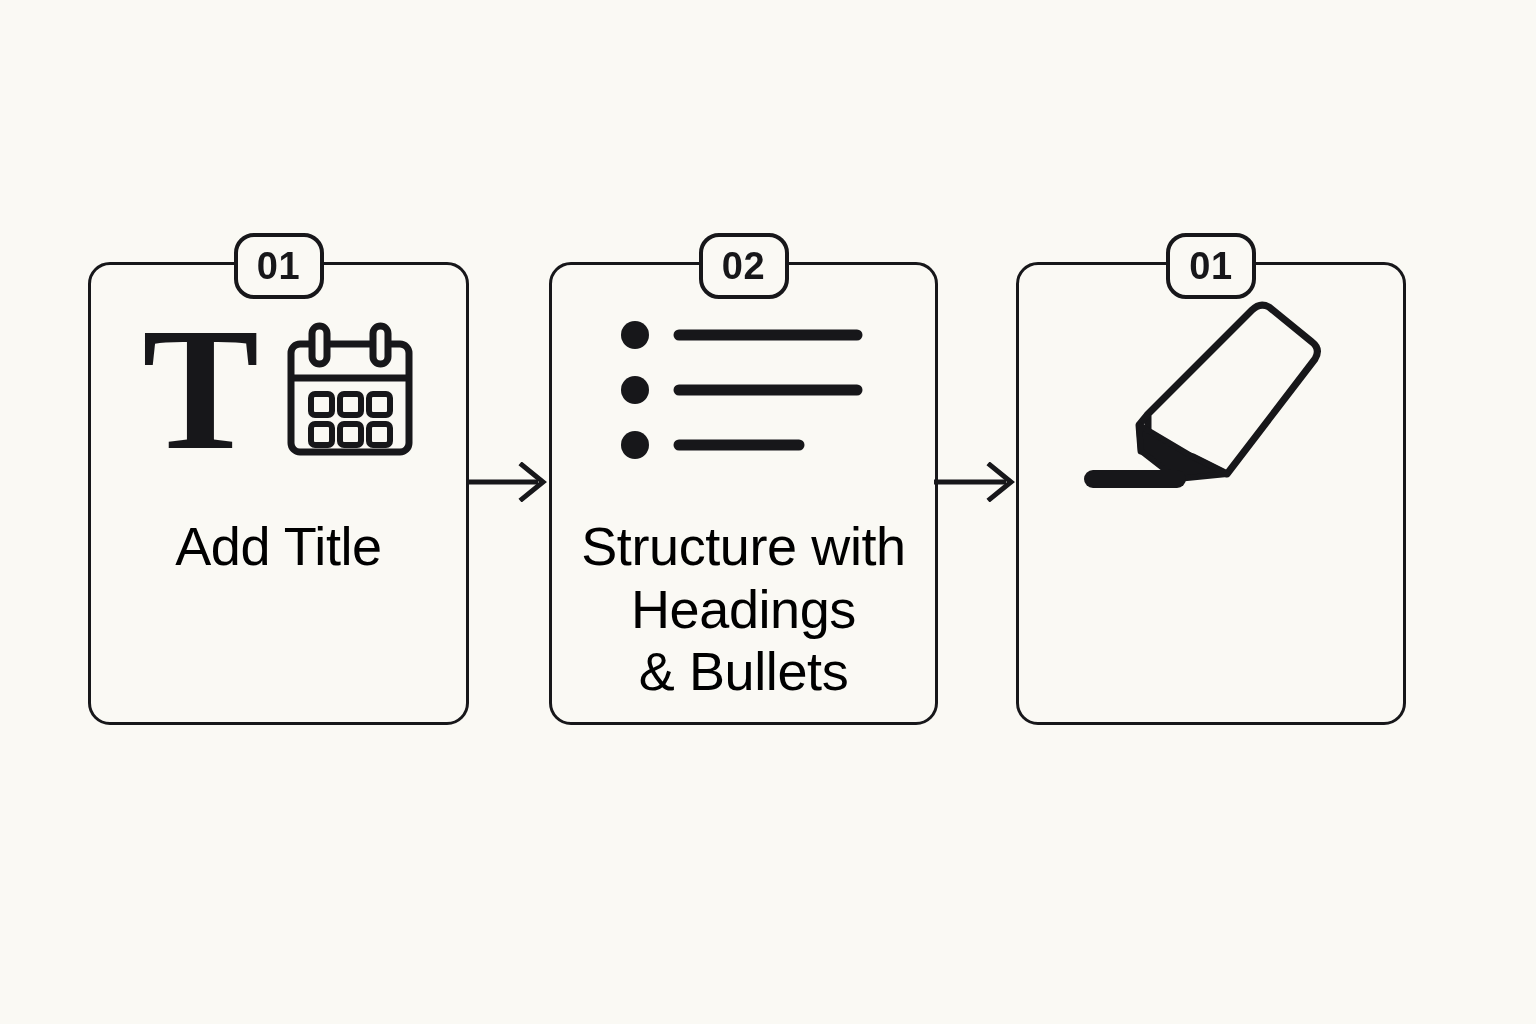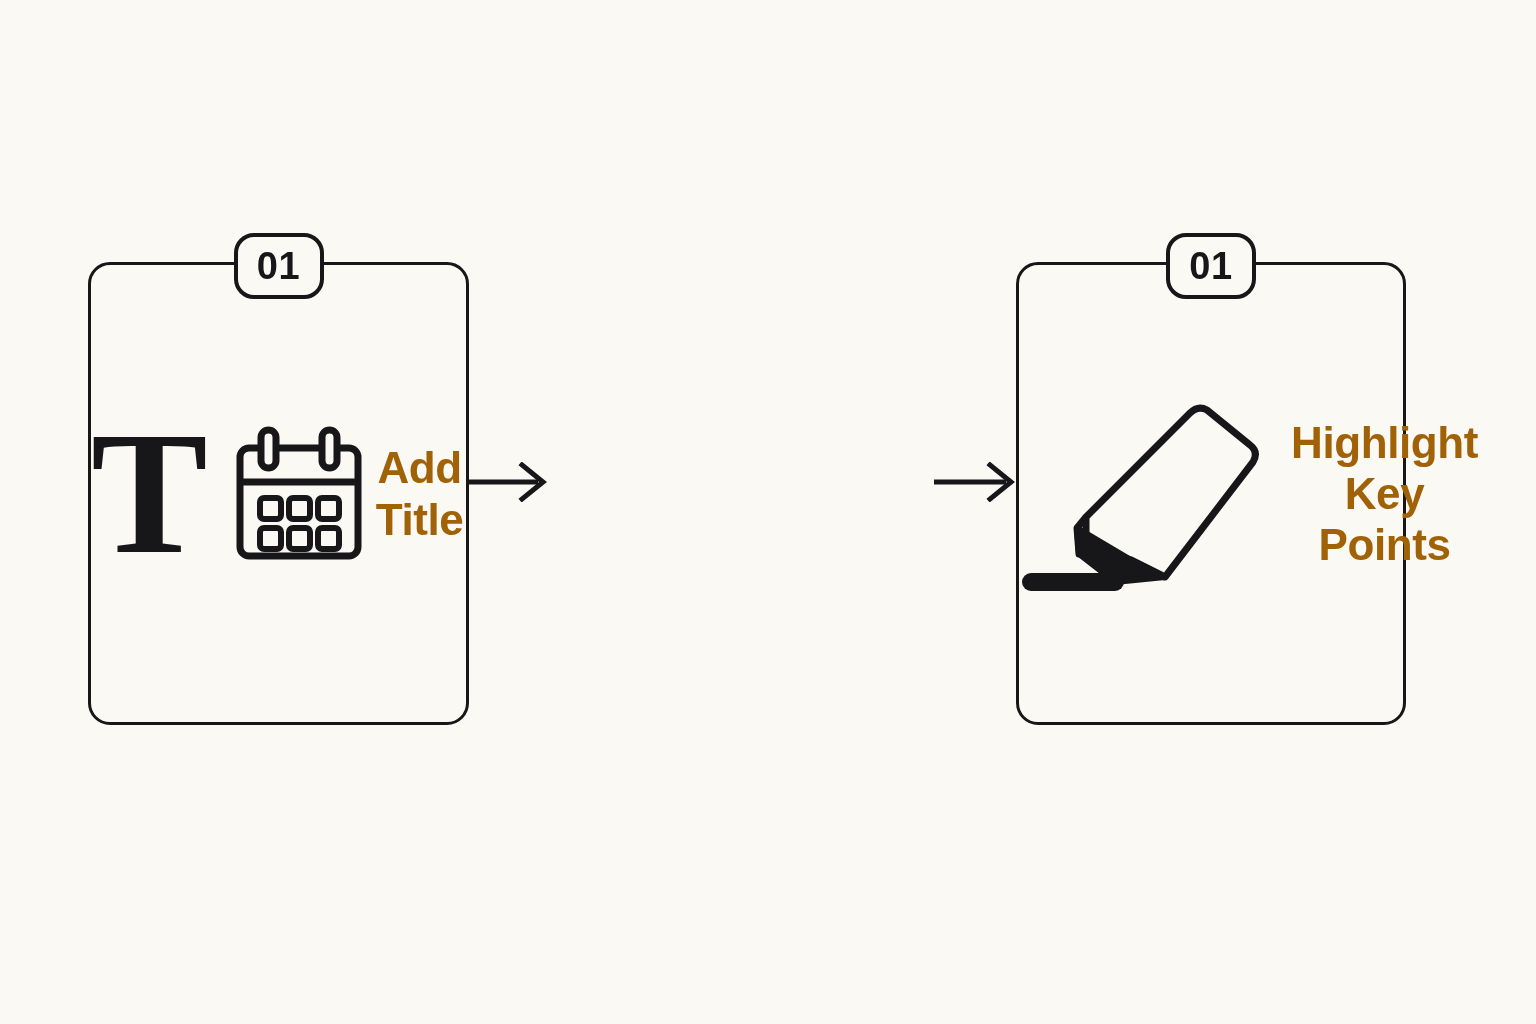--- a/index.html
+++ b/index.html
@@ -23,21 +23,21 @@
   
   .card {
     position: absolute;
     top: 262px;
     height: 463px;
     box-sizing: border-box;
     border: 3px solid #17171a;
     border-radius: 22px;
     background: #faf9f4;
     display: flex;
-    flex-direction: row;
+    flex-direction: column;
     align-items: center;
   }
   .card.c1 { left: 88px;   width: 381px; }
   .card.c2 { left: 549px;  width: 389px; }
   .card.c3 { left: 1016px; width: 390px; }
 
   
   .badge {
     position: absolute;
     top: -32px;
@@ -78,24 +78,24 @@
     font-family: "Liberation Serif", "DejaVu Serif", serif;
     font-weight: 700;
     font-size: 175px;
     line-height: 0.74;
     color: #17171a;
     display: block;
   }
 
   
   .label {
-    font-size: 44px;
-    font-weight: 700;
+    font-size: 54px;
+    font-weight: 400;
     line-height: 1.16;
-    color: #a16207;
+    color: #000000;
     text-align: center;
     letter-spacing: -0.4px;
     padding: 0 12px;
   }
 
   
   .arrow {
     position: absolute;
     top: 462px;
     width: 82px;
@@ -135,20 +135,42 @@
     <div class="label">
       <div>Add Title</div>
     </div>
   </div>
 
   <svg class="arrow a1" viewBox="0 0 82 40">
     <line x1="0" y1="20" x2="72" y2="20" stroke="#17171a" stroke-width="5"></line>
     <polyline points="56,3 77,20 56,37" fill="none" stroke="#17171a" stroke-width="5" stroke-linecap="square" stroke-linejoin="miter"></polyline>
   </svg>
 
+  <div class="card c2">
+    <div class="badge">02</div>
+
+    <div class="icon-area">
+      <svg width="250" height="146" viewBox="0 0 250 146">
+        <circle cx="16" cy="18" r="14" fill="#17171a"></circle>
+        <circle cx="16" cy="73" r="14" fill="#17171a"></circle>
+        <circle cx="16" cy="128" r="14" fill="#17171a"></circle>
+        <g stroke="#17171a" stroke-width="11" stroke-linecap="round">
+          <line x1="60" y1="18" x2="238" y2="18"></line>
+          <line x1="60" y1="73" x2="238" y2="73"></line>
+          <line x1="60" y1="128" x2="180" y2="128"></line>
+        </g>
+      </svg>
+    </div>
+
+    <div class="label">
+      <div>Structure with</div>
+      <div>Headings</div>
+      <div>&amp; Bullets</div>
+    </div>
+  </div>
 
   <svg class="arrow a2" viewBox="0 0 82 40">
     <line x1="0" y1="20" x2="72" y2="20" stroke="#17171a" stroke-width="5"></line>
     <polyline points="56,3 77,20 56,37" fill="none" stroke="#17171a" stroke-width="5" stroke-linecap="square" stroke-linejoin="miter"></polyline>
   </svg>
 
   <div class="card c3">
     <div class="badge">01</div>
 
     <div class="icon-area">
@@ -165,19 +187,15 @@
                  Z" fill="none" stroke="#17171a" stroke-width="7" stroke-linejoin="round"></path>
 
         <path d="M 67 131 L 58 142 L 60 168 L 67 162" fill="none" stroke="#17171a" stroke-width="7" stroke-linejoin="round"></path>
 
         <path d="M 60 168 L 58 142 L 112 174 L 146 191 L 96 196 Z" fill="#17171a" stroke="#17171a" stroke-width="6" stroke-linejoin="round"></path>
 
         <path d="M 96 196 L 12 196" fill="none" stroke="#17171a" stroke-width="18" stroke-linecap="round"></path>
       </svg>
     </div>
 
-    <div class="label">
-      <div>Highlight</div>
-      <div>Key Points</div>
-    </div>
   </div>
 
 </div>
 
 </body></html>

